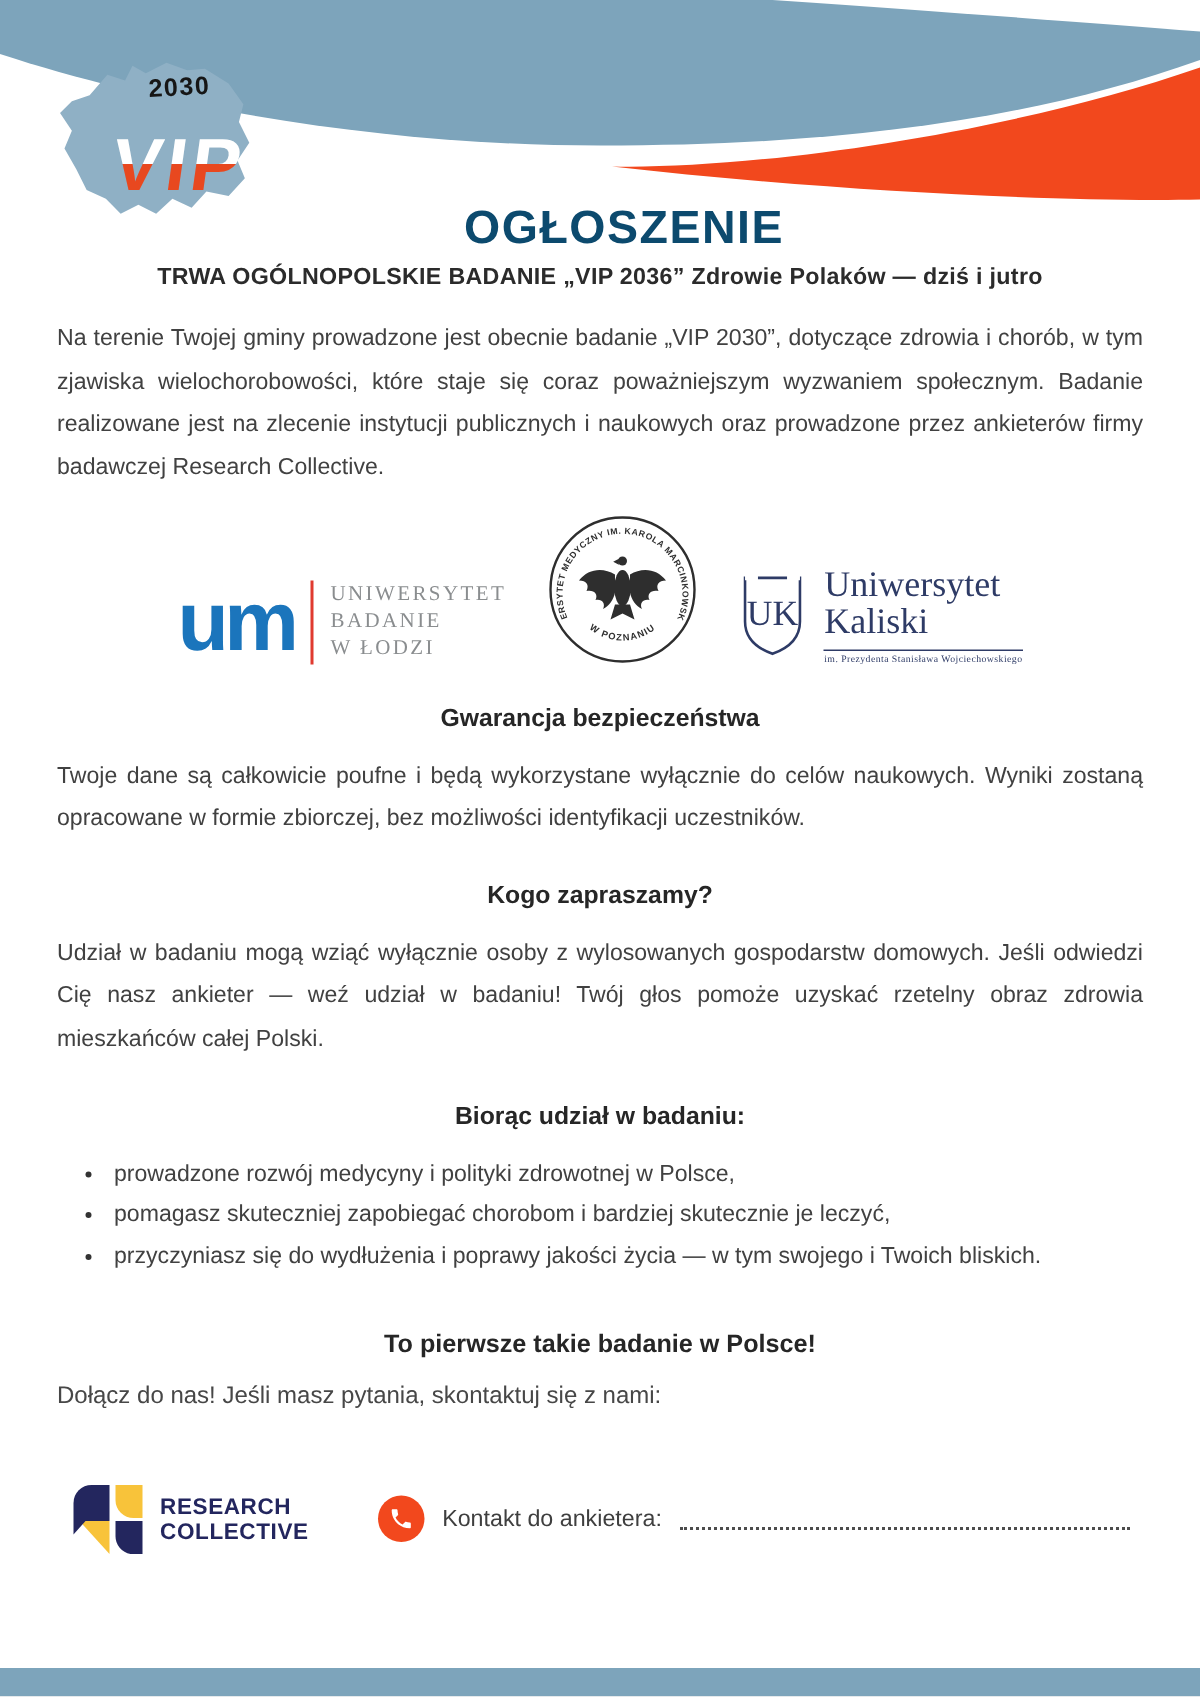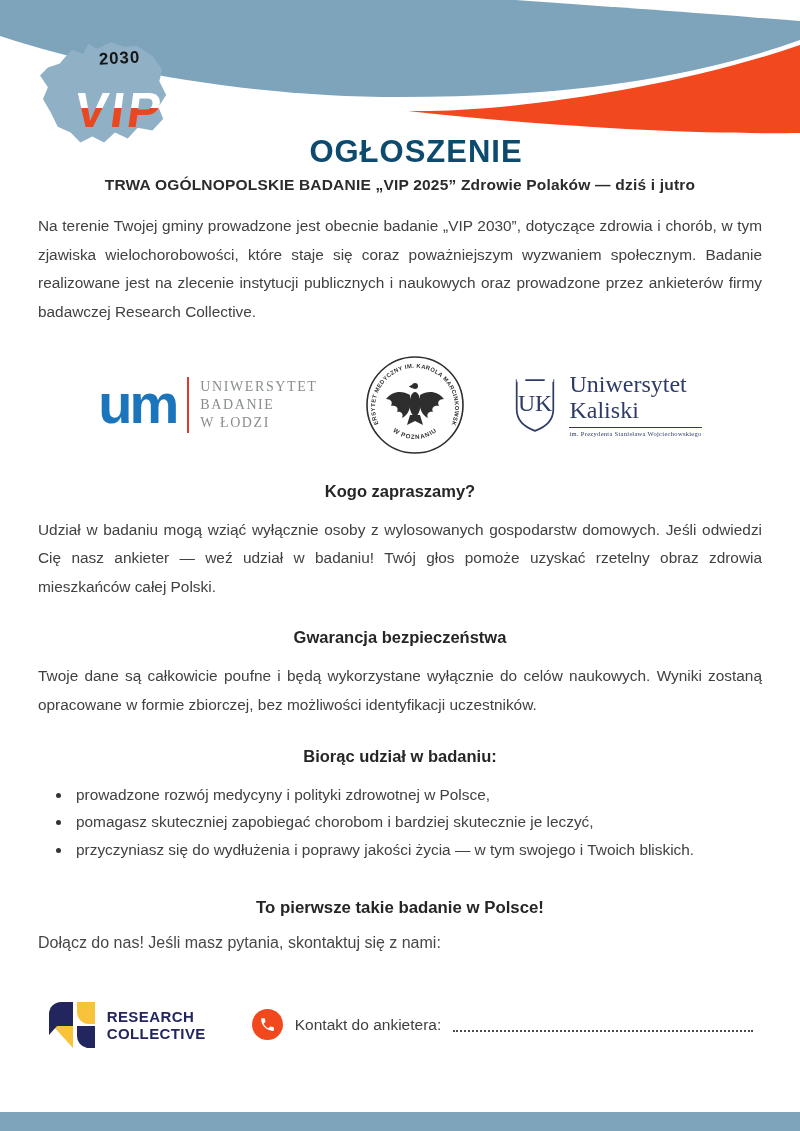--- a/index.html
+++ b/index.html
@@ -17,21 +17,21 @@
   }
   .page-subtitle{
     position:absolute;top:176px;left:0;width:100%;margin:0;text-align:center;
     font-size:15.5px;font-weight:700;color:#2b2b2b;letter-spacing:.2px;
   }
   
   .main{padding:0 38px;}
   .body-text{margin:10px 0 0;font-size:15.4px;line-height:1.86;text-align:justify;color:#414141;}
   .section-heading{margin:27px 0 15px;text-align:center;font-size:16.5px;font-weight:700;color:#262626;}
   
-  .logos-row{display:flex;align-items:center;justify-content:center;gap:48px;margin-top:28px;height:100px;}
+  .logos-row{display:flex;align-items:flex-end;justify-content:center;gap:28px;margin-top:16px;height:100px;}
   .um-logo{display:flex;align-items:center;gap:11px;}
   .um-mark{font-size:56px;font-weight:700;color:#1b75bc;letter-spacing:-3px;line-height:.8;}
   .um-divider{width:2px;height:56px;background:#e03a2f;}
   .um-text{font-family:"Liberation Serif","DejaVu Serif",serif;font-size:14px;letter-spacing:1.6px;
            color:#8a8d8f;line-height:1.28;}
   .seal{width:100px;height:100px;}
   .uk-logo{display:flex;align-items:center;gap:12px;}
   .uk-name{font-family:"Liberation Serif","DejaVu Serif",serif;font-size:24px;color:#2e3b66;line-height:1.05;}
   .uk-subline{font-family:"Liberation Serif","DejaVu Serif",serif;font-size:6.5px;color:#2e3b66;
               border-top:1px solid #2e3b66;margin-top:4px;padding-top:2px;letter-spacing:.3px;}
@@ -76,21 +76,21 @@
            L19,80 L11,66 L16,54 L8,42 L16,34 Z"></path>
       <g transform="translate(89,30) rotate(-3)">
         <text x="0" y="0" text-anchor="middle" font-size="17" font-weight="800" fill="#161616" letter-spacing="1">2030</text>
       </g>
       <g transform="translate(86,94) skewX(-8)">
         <text x="0" y="0" text-anchor="middle" font-size="50" font-weight="800" letter-spacing="3" fill="url(#vipSplit)">VIP</text>
       </g>
     </svg>
 
     <h1 class="page-title">OGŁOSZENIE</h1>
-    <p class="page-subtitle">TRWA OGÓLNOPOLSKIE BADANIE „VIP 2025” Zdrowie Polaków — dziś i jutro</p>
+    <p class="page-subtitle">TRWA OGÓLNOPOLSKIE BADANIE „VIP 2036” Zdrowie Polaków — dziś i jutro</p>
   </div>
 
   <div class="main">
 
     <p class="body-text">Na terenie Twojej gminy prowadzone jest obecnie badanie „VIP 2030”, dotyczące zdrowia i chorób, w tym zjawiska wielochorobowości, które staje się coraz poważniejszym wyzwaniem społecznym. Badanie realizowane jest na zlecenie instytucji publicznych i naukowych oraz prowadzone przez ankieterów firmy badawczej Research Collective.</p>
 
     <div class="logos-row">
 
       <div class="um-logo">
         <div class="um-mark">um</div>
@@ -134,27 +134,27 @@
           <div class="uk-name">
             <div>Uniwersytet</div>
             <div>Kaliski</div>
           </div>
           <div class="uk-subline">im. Prezydenta Stanisława Wojciechowskiego</div>
         </div>
       </div>
     </div>
 
     <section>
-      <h2 class="section-heading">Kogo zapraszamy?</h2>
-      <p class="body-text">Udział w badaniu mogą wziąć wyłącznie osoby z wylosowanych gospodarstw domowych. Jeśli odwiedzi Cię nasz ankieter — weź udział w badaniu! Twój głos pomoże uzyskać rzetelny obraz zdrowia mieszkańców całej Polski.</p>
+      <h2 class="section-heading">Gwarancja bezpieczeństwa</h2>
+      <p class="body-text">Twoje dane są całkowicie poufne i będą wykorzystane wyłącznie do celów naukowych. Wyniki zostaną opracowane w formie zbiorczej, bez możliwości identyfikacji uczestników.</p>
     </section>
 
     <section>
-      <h2 class="section-heading">Gwarancja bezpieczeństwa</h2>
-      <p class="body-text">Twoje dane są całkowicie poufne i będą wykorzystane wyłącznie do celów naukowych. Wyniki zostaną opracowane w formie zbiorczej, bez możliwości identyfikacji uczestników.</p>
+      <h2 class="section-heading">Kogo zapraszamy?</h2>
+      <p class="body-text">Udział w badaniu mogą wziąć wyłącznie osoby z wylosowanych gospodarstw domowych. Jeśli odwiedzi Cię nasz ankieter — weź udział w badaniu! Twój głos pomoże uzyskać rzetelny obraz zdrowia mieszkańców całej Polski.</p>
     </section>
 
 
     <section>
       <h2 class="section-heading">Biorąc udział w badaniu:</h2>
       <ul class="bullet-list">
         <li>prowadzone rozwój medycyny i polityki zdrowotnej w Polsce,</li>
         <li>pomagasz skuteczniej zapobiegać chorobom i bardziej skutecznie je leczyć,</li>
         <li>przyczyniasz się do wydłużenia i poprawy jakości życia — w tym swojego i Twoich bliskich.</li>
       </ul>

